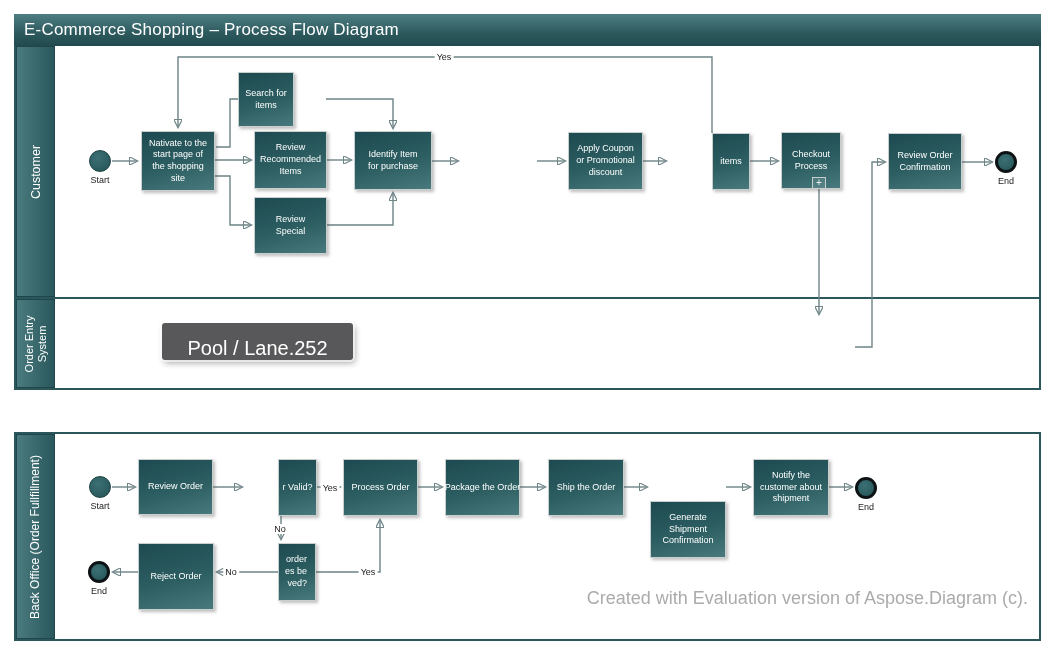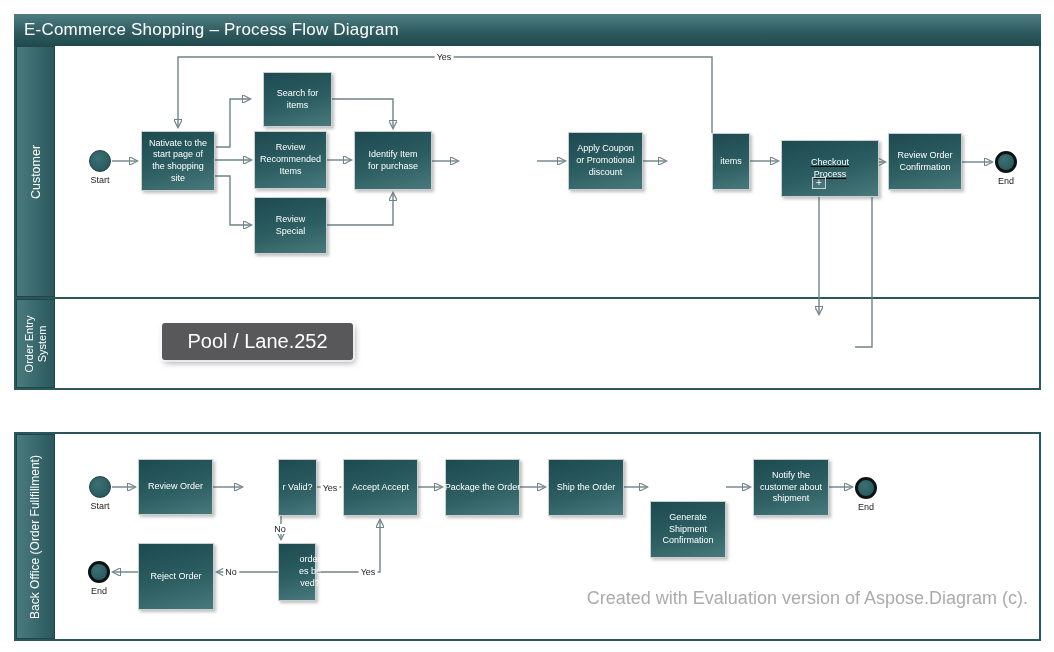--- a/index.html
+++ b/index.html
@@ -16,21 +16,21 @@
   .vlabel{position:absolute;left:50%;top:50%;transform:translate(-50%,-50%) rotate(-90deg);
       color:#fff;white-space:pre;text-align:center;line-height:1.15;}
   .lane-sep{position:absolute;background:#2b575b;}
 
   .task{position:absolute;box-sizing:border-box;border:1px solid #c9cfcf;
       background:linear-gradient(165deg,#1d4a50 0%,#2c5e62 55%,#487a7d 100%);
       box-shadow:2px 2px 3px rgba(70,70,70,.35);
       display:flex;align-items:center;justify-content:center;}
   .tlabel{color:#fff;font-size:9px;line-height:1.3;text-align:center;white-space:pre;}
   .clip-left{justify-content:flex-start;}
-  .clip-left .tlabel{text-align:center;padding-left:20px;}
+  .clip-left .tlabel{text-align:right;padding-left:6px;}
 
   .event{position:absolute;width:22px;height:22px;border-radius:50%;
       background:radial-gradient(circle at 40% 35%,#3c7074 0%,#2a5b5f 70%,#224d51 100%);
       border:1px solid #1c4246;box-sizing:border-box;}
   .event.end{border:3px solid #0d1314;}
   .shape-label{position:absolute;transform:translate(-50%,0);font-size:9px;color:#222;white-space:nowrap;}
 
   .edge-label{position:absolute;transform:translate(-50%,-50%);background:#fff;
       padding:0 2px;font-size:9px;color:#222;white-space:nowrap;}
 
@@ -113,21 +113,21 @@
   <div class="event" style="left:89px;top:150px;"></div>
   <div class="shape-label" style="left:100px;top:175px;">Start</div>
 
   <div class="task" style="left:141px;top:131px;width:74px;height:60px;">
     <span class="tlabel">Nativate to the
 start page of
 the shopping
 site</span>
   </div>
 
-  <div class="task" style="left:263px;top:72px;width:69px;height:55px;">
+  <div class="task" style="left:238px;top:72px;width:56px;height:55px;">
     <span class="tlabel">Search for
 items</span>
   </div>
   <div class="task" style="left:254px;top:131px;width:73px;height:58px;">
     <span class="tlabel">Review
 Recommended
 Items</span>
   </div>
   <div class="task" style="left:254px;top:197px;width:73px;height:57px;">
     <span class="tlabel">Review
@@ -141,54 +141,54 @@
   <div class="task" style="left:568px;top:132px;width:75px;height:58px;">
     <span class="tlabel">Apply Coupon
 or Promotional
 discount</span>
   </div>
 
   <div class="task" style="left:712px;top:133px;width:38px;height:57px;">
     <span class="tlabel">items</span>
   </div>
 
-  <div class="task" style="left:781px;top:140px;width:98px;height:57px;text-decoration:underline;">
+  <div class="task" style="left:781px;top:132px;width:60px;height:57px;">
     <span class="tlabel">Checkout
 Process</span>
   </div>
   <div class="plus-marker" style="left:812px;top:177px;">+</div>
 
   <div class="task" style="left:888px;top:133px;width:74px;height:57px;">
     <span class="tlabel">Review Order
 Confirmation</span>
   </div>
 
   <div class="event end" style="left:995px;top:151px;"></div>
   <div class="shape-label" style="left:1006px;top:176px;">End</div>
 
   <div class="edge-label" style="left:444px;top:57px;">Yes</div>
 
 
-  <div class="badge" style="left:162px;top:323px;width:191px;height:37px;">
+  <div class="badge" style="left:162px;top:323px;width:191px;height:37px;align-items:flex-end;">
     <span>Pool / Lane.252</span>
   </div>
 
   <div class="event" style="left:89px;top:476px;"></div>
   <div class="shape-label" style="left:100px;top:501px;">Start</div>
 
   <div class="task" style="left:138px;top:459px;width:75px;height:56px;">
     <span class="tlabel">Review Order</span>
   </div>
 
   <div class="task" style="left:278px;top:459px;width:39px;height:57px;">
     <span class="tlabel">r Valid?</span>
   </div>
 
   <div class="task" style="left:343px;top:459px;width:75px;height:57px;">
-    <span class="tlabel">Accept Accept</span>
+    <span class="tlabel">Process Order</span>
   </div>
 
   <div class="task clip-left" style="left:278px;top:543px;width:38px;height:58px;">
     <span class="tlabel">order
 es be
 ved?</span>
   </div>
 
   <div class="task" style="left:138px;top:543px;width:76px;height:67px;">
     <span class="tlabel">Reject Order</span>

